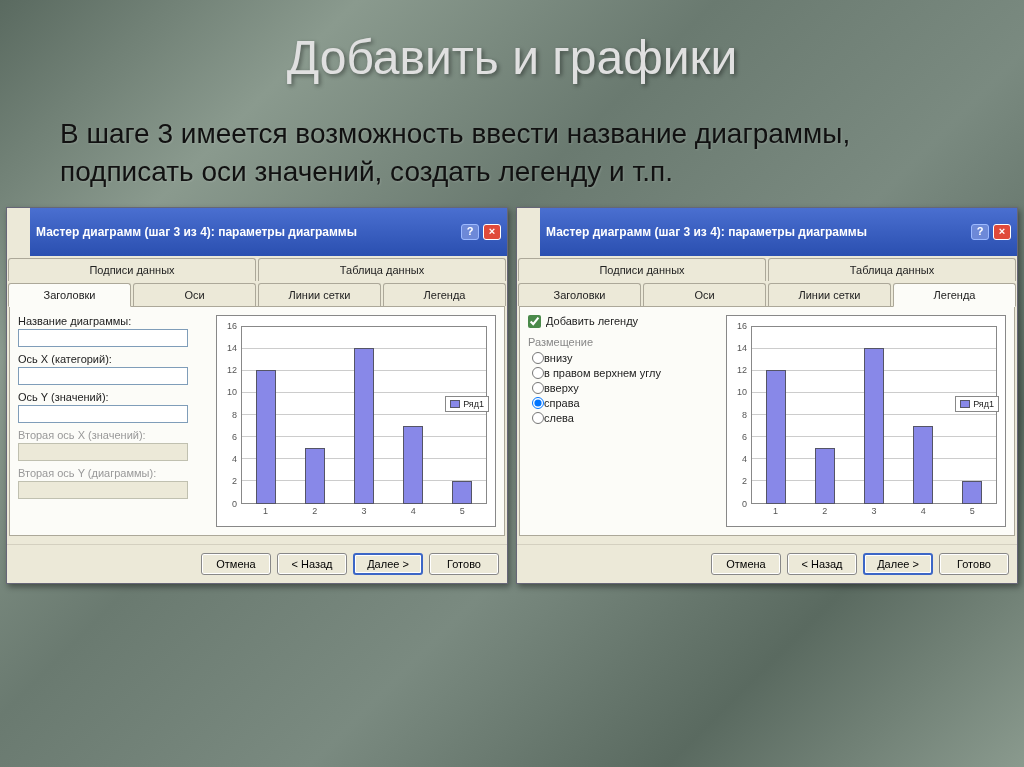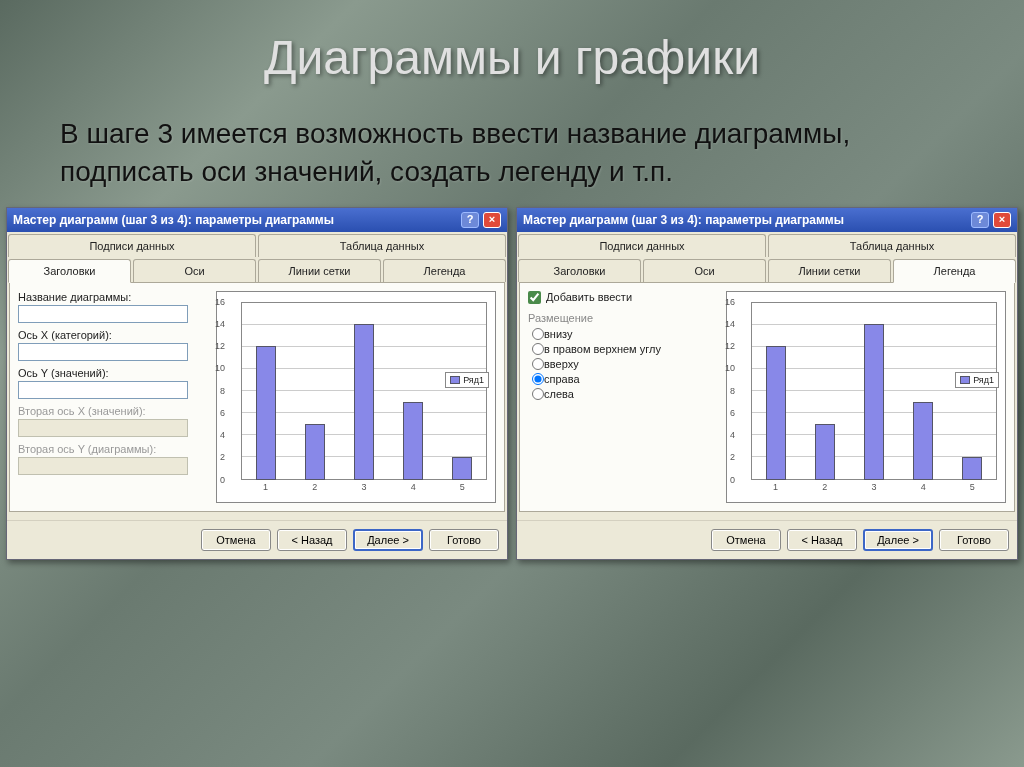--- a/index.html
+++ b/index.html
@@ -19,21 +19,21 @@
   color: #111; font-size: 28px; padding: 20px 60px 10px; line-height: 1.35;
   text-shadow: 1px 1px 2px rgba(255,255,255,.15);
 }
 .dialogs { display: flex; gap: 8px; padding: 6px 6px 0; }
 .dialog {
   width: 504px; background:#ece9d8; border:1px solid #667; box-shadow:2px 3px 6px rgba(0,0,0,.4);
   font-size:11px; color:#222;
 }
 .titlebar {
   background: linear-gradient(#4a6fd0,#2a4fb0);
-  color:#fff; font-weight:bold; padding:4px 6px; display:flex; align-items:center; gap:4px;
+  color:#fff; font-weight:bold; padding:16px 6px; display:flex; align-items:center; gap:4px;margin-left:23px;
 }
 .titlebar .ttxt { flex:1; font-size:12px; }
 .tbtn {
   width:18px; height:16px; border-radius:3px; display:flex; align-items:center; justify-content:center;
   font-weight:bold; font-size:11px; line-height:1;
 }
 .tbtn.help { background:#6d89d8; border:1px solid #9dbaff; color:#fff; }
 .tbtn.close { background:#e04a3a; border:1px solid #fff; color:#fff; }
 .tabrow { display:flex; background:#ece9d8; border-bottom:0; }
 .tabrow2 { display:flex; background:#ece9d8; }
@@ -57,42 +57,42 @@
 .chk input { width:13px; height:13px; accent-color:#4a8a4a; }
 .grpcap { color:#888; font-size:11px; margin:2px 0 4px; }
 .radio { display:flex; align-items:center; margin:3px 0 3px 4px; }
 .radio input { width:12px; height:12px; }
 .preview {
   flex:1; background:#fff; border:1px solid #888; position:relative; padding:6px 4px 4px;
   display:flex; align-items:flex-start;
 }
 .chart { flex:1; height:200px; position:relative; padding:0 6px 0 20px; }
 .chart .yaxis { position:absolute; left:0; top:0; bottom:18px; width:18px; }
-.chart .ytick { position:absolute; right:14px; font-size:9px; color:#555; transform:translateY(-50%);}
+.chart .ytick { position:absolute; right:2px; font-size:9px; color:#555; transform:translateY(-50%);}
 .chart .grid { position:absolute; left:20px; right:4px; top:4px; bottom:18px; border:1px solid #888; }
 .chart .gline { position:absolute; left:0; right:0; border-top:1px solid #ccc; }
 .chart .bars { position:absolute; left:20px; right:4px; bottom:18px; top:4px; display:flex; justify-content:space-around; align-items:flex-end; }
 .chart .bar { width:20px; background:#8888e8; border:1px solid #556; }
 .chart .xlabels { position:absolute; left:20px; right:4px; bottom:0; height:16px; display:flex; justify-content:space-around; font-size:9px; color:#555;}
 .legend {
   border:1px solid #888; padding:2px 4px; font-size:9px; display:flex; align-items:center; gap:3px;
   position:absolute; right:6px; top:80px; background:#fff;
 }
 .legend .sw { width:10px; height:8px; background:#8888e8; border:1px solid #556;}
 .btnrow { display:flex; justify-content:flex-end; gap:6px; padding:8px; border-top:1px solid #d4d0c0; background:#ece9d8;}
 .wbtn {
   min-width:70px; height:22px; background:#ece9d8; border:1px solid #888;
   border-radius:3px; font-size:11px; padding:0 8px; box-shadow:inset 0 0 0 1px #fff;
 }
 .wbtn.def { border:2px solid #3c66c6; }
 </style>
 </head>
 <body>
 
-<h1 class="slide-title">Диаграммы и графики</h1>
+<h1 class="slide-title">Добавить и графики</h1>
 <div class="slide-body">В шаге 3 имеется возможность ввести название диаграммы, подписать оси значений, создать легенду и т.п.</div>
 
 <div class="dialogs">
 
   <div class="dialog">
     <div class="titlebar">
       <span class="ttxt">Мастер диаграмм (шаг 3 из 4): параметры диаграммы</span>
       <span class="tbtn help">?</span>
       <span class="tbtn close">×</span>
     </div>
@@ -193,21 +193,21 @@
     <div class="tabrow2">
       <div class="tab">Заголовки</div>
       <div class="tab">Оси</div>
       <div class="tab">Линии сетки</div>
       <div class="tab active">Легенда</div>
     </div>
     <div class="tabpanel">
       <div class="leftcol">
         <div class="chk">
           <input type="checkbox" checked="" style="">
-          <label>Добавить ввести</label>
+          <label>Добавить легенду</label>
         </div>
         <div class="grpcap">Размещение</div>
         <div class="radio">
             <input type="radio" name="p" style="">
             <label>внизу</label>
           </div>
         <div class="radio">
             <input type="radio" name="p" style="">
             <label>в правом верхнем углу</label>
           </div>

